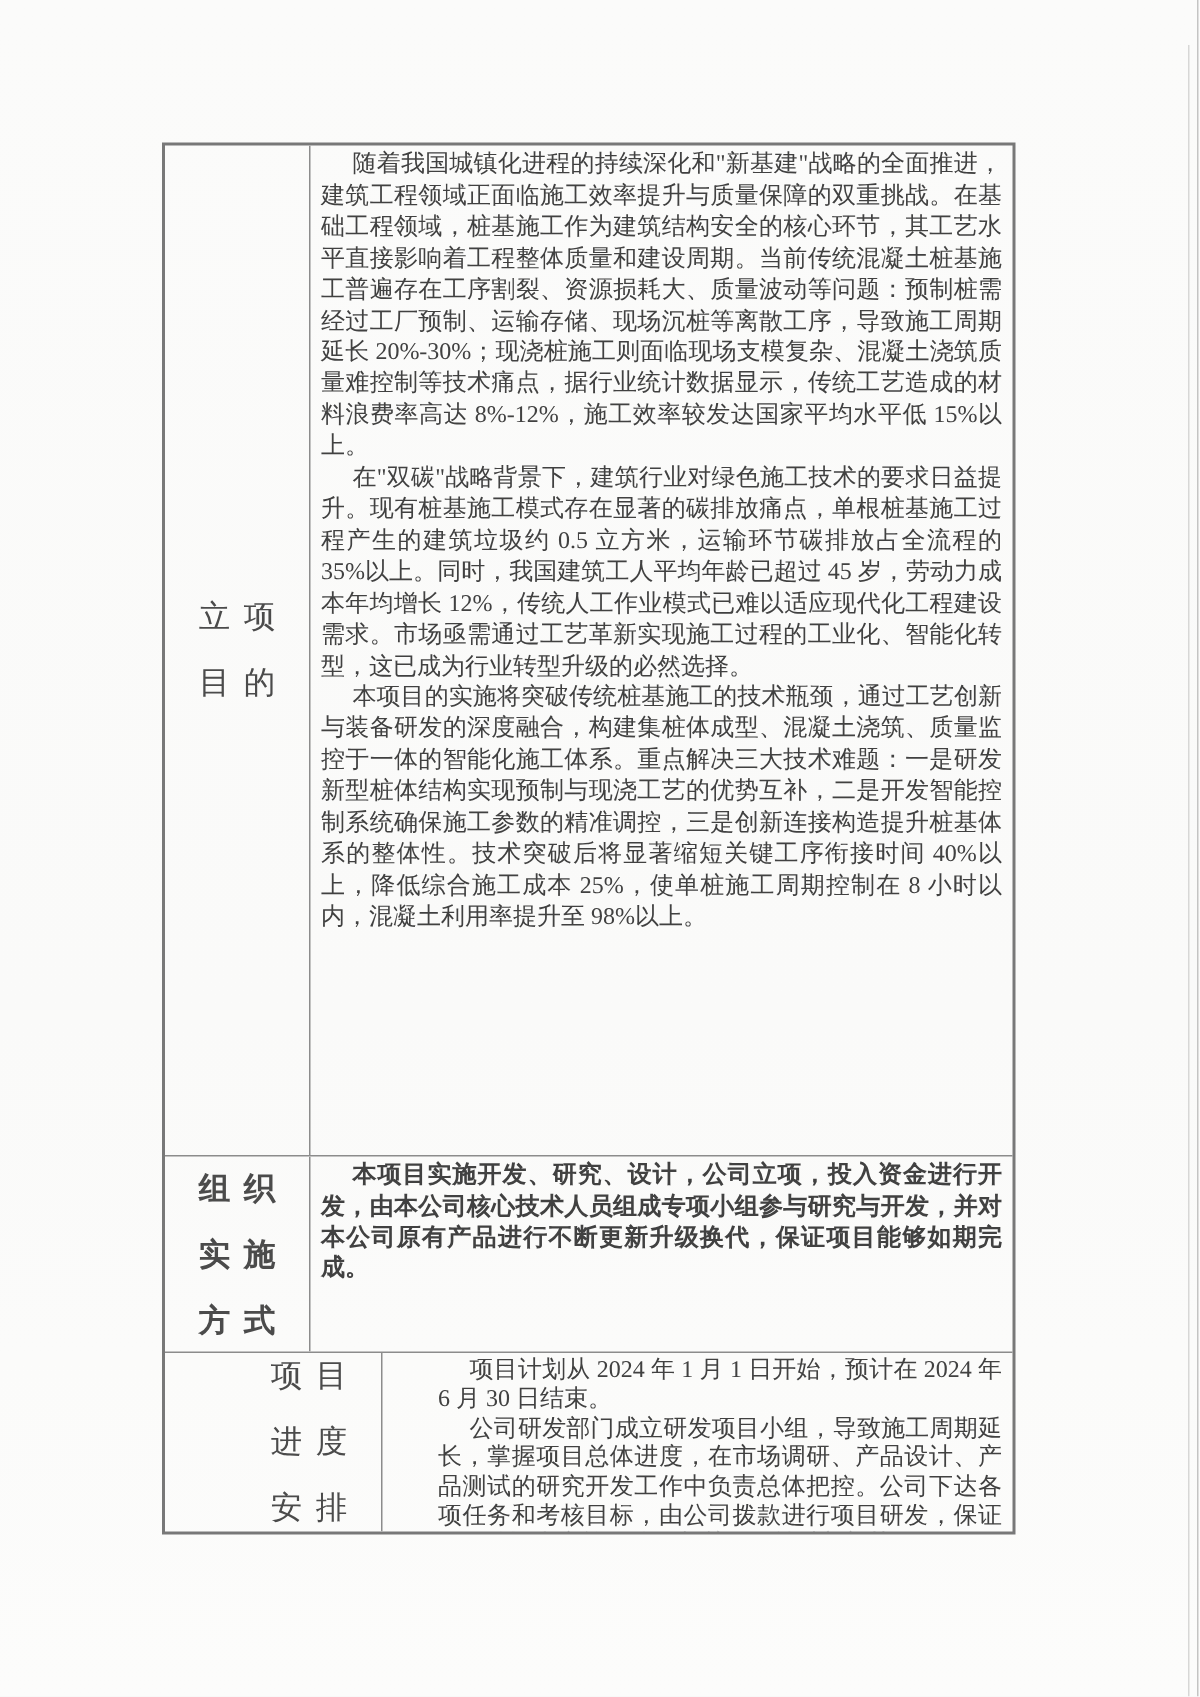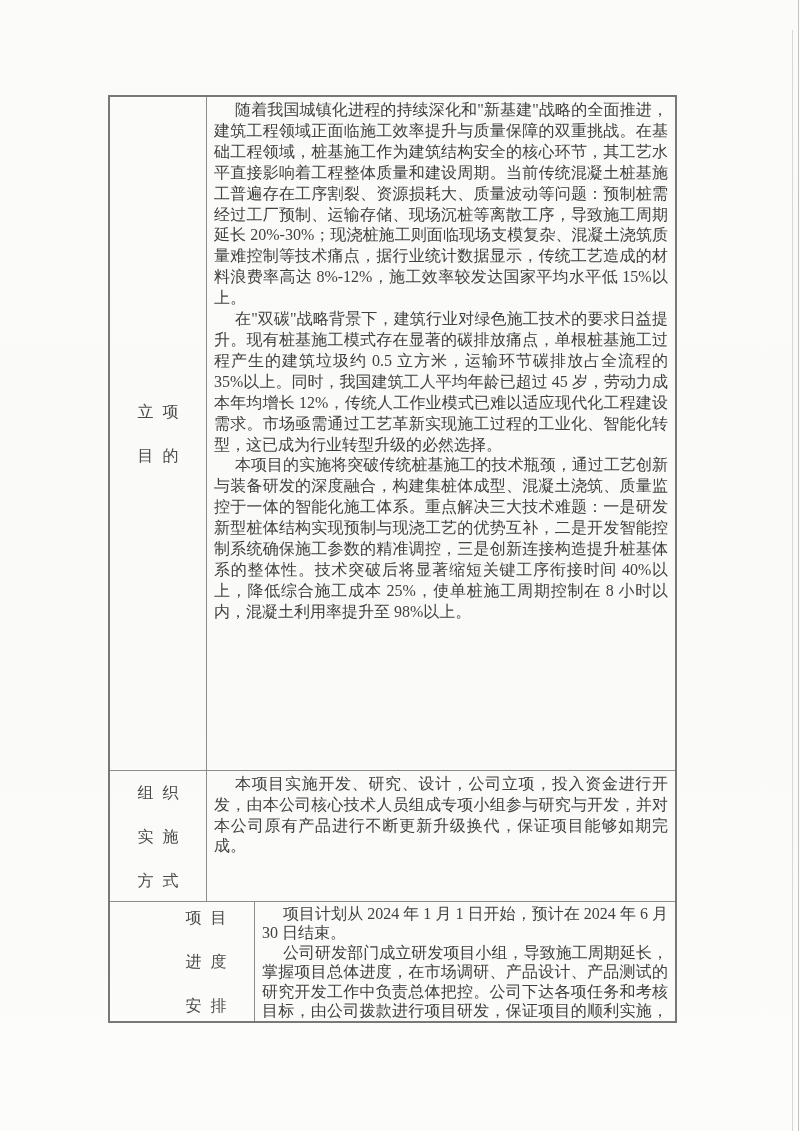--- a/index.html
+++ b/index.html
@@ -41,54 +41,54 @@
     flex-direction: column;
     background: transparent;
   }
   .row {
     display: flex;
     flex-direction: row;
     overflow: hidden;
   }
   .row + .row { border-top: 1px solid #8c8c8c; }
   .row-1 { height: 673px; }
-  .row-2 { height: 131px; }
+  .row-2 { height: 131px; font-weight: bold; }
   .row-3 { flex: 1; padding-left: 48px; }
   .label-cell {
     width: 97px;
     flex: 0 0 97px;
     border-right: 1px solid #8c8c8c;
     display: flex;
     flex-direction: column;
     align-items: center;
     justify-content: center;
     gap: 23px;
     color: #4b4b4b;
-    font-size: 16px;
+    font-size: 21px;
   }
   .label-line {
     letter-spacing: 9px;
     margin-right: -9px;
     white-space: nowrap;
     line-height: 21px;
   }
   .content-cell {
     flex: 1;
     padding: 3px 7px 2px 7px;
     color: #414141;
     font-size: 16px;
     line-height: 20.9px;
     text-align: justify;
     text-justify: inter-ideograph;
     overflow: hidden;
     display: flex;
     flex-direction: column;
   }
   .row-2 .content-cell { justify-content: flex-start; line-height: 20.8px; }
-  .row-3 .content-cell { line-height: 19.4px; padding-top: 2px; }
+  .row-3 .content-cell { line-height: 19.4px; padding-top: 2px; margin-left: 30px; }
   .para { text-indent: 21px; }
 </style>
 </head>
 <body>
 
 <div class="page">
 
   <div class="scan-edge-inner"></div>
   <div class="scan-edge-outer"></div>
 

